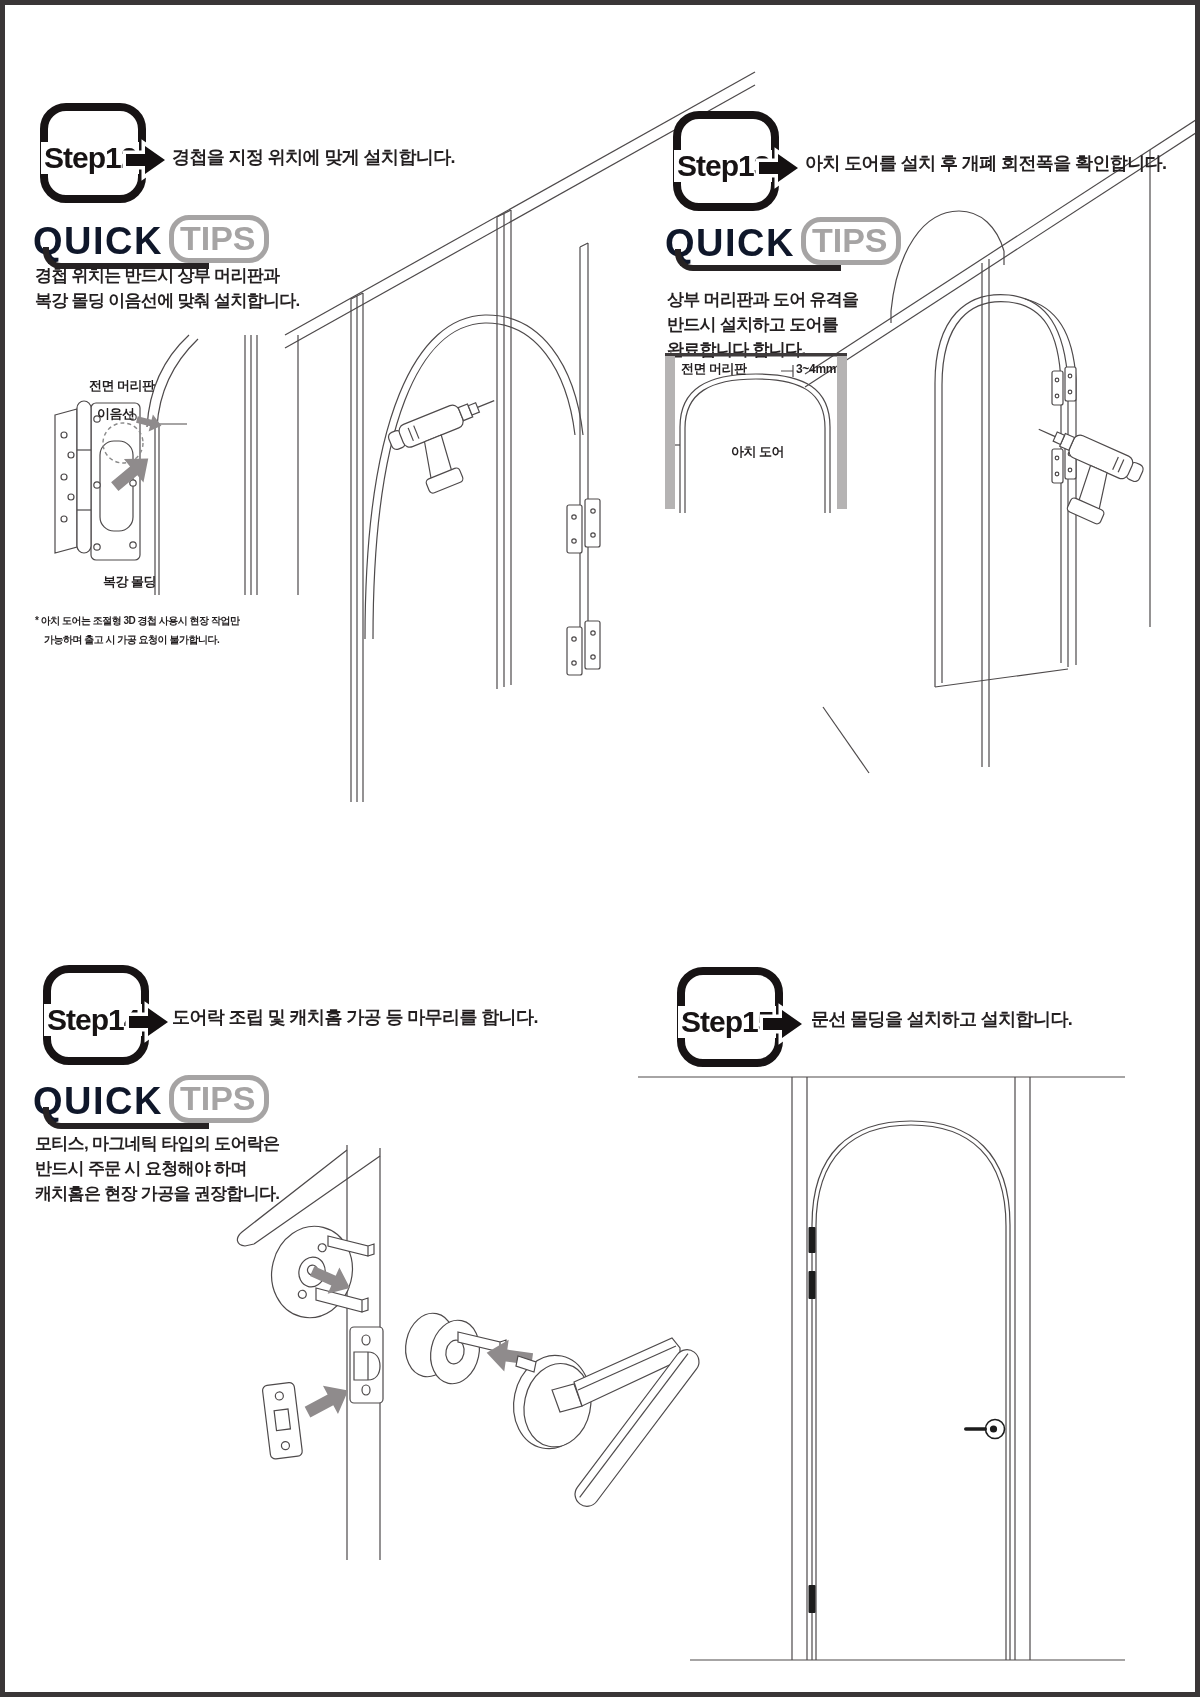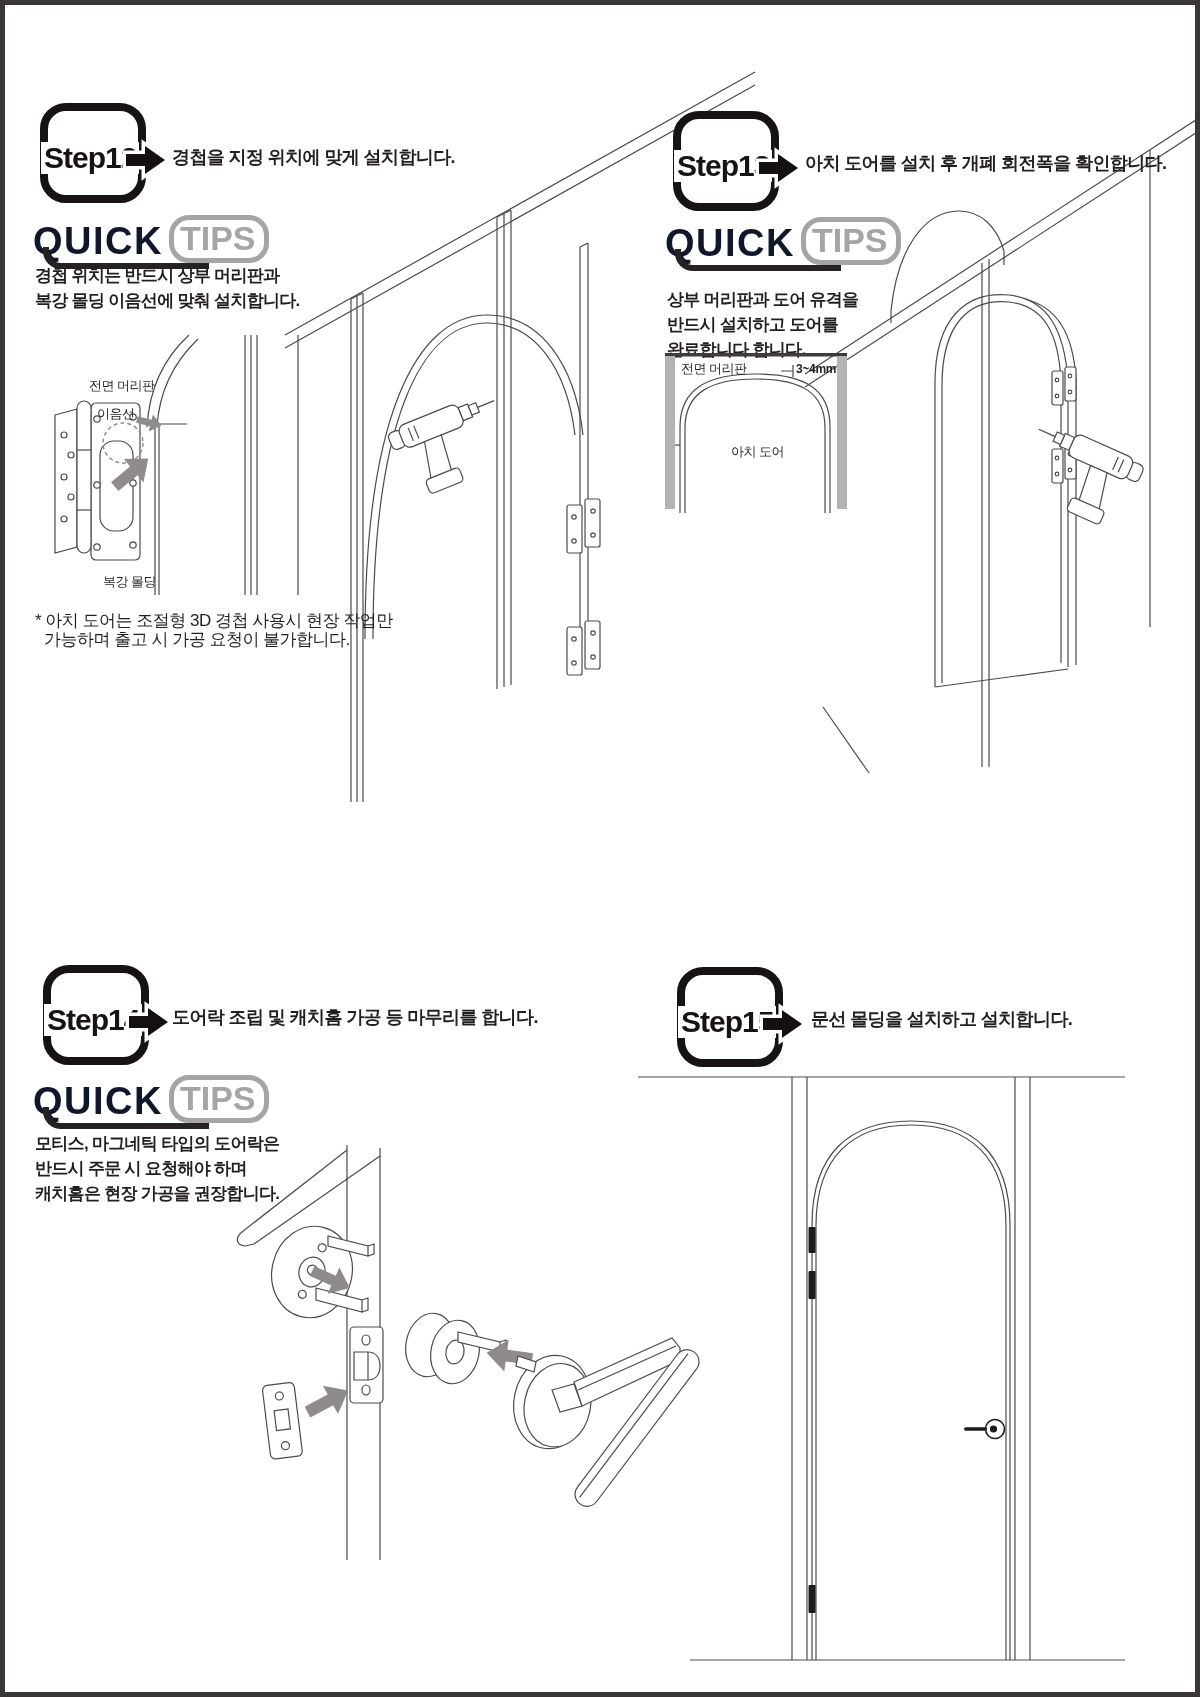--- a/index.html
+++ b/index.html
@@ -12,23 +12,23 @@
                padding:0 3px;color:#171314;white-space:nowrap;}
   .step-title{font-size:18px;line-height:24px;font-weight:600;letter-spacing:-0.6px;white-space:nowrap;}
   
   .qt{height:48px;}
   .qt-quick{font-size:38px;font-weight:800;letter-spacing:1.5px;color:#0f172a;line-height:44px;}
   .qt-tips{display:inline-block;font-size:34px;font-weight:800;color:#a6a4a4;line-height:36px;
            border:5px solid #a6a4a4;border-radius:20px;padding:0 8px 2px 6px;margin-left:6px;vertical-align:4px;}
   .qt-underline{position:absolute;left:10px;bottom:-6px;width:160px;height:16px;
                 border-left:6px solid #262223;border-bottom:6px solid #262223;border-bottom-left-radius:18px;}
   .tip-text{font-size:17px;line-height:25px;font-weight:600;letter-spacing:-0.7px;white-space:nowrap;}
-  .footnote{font-size:17px;line-height:19px;font-weight:400;letter-spacing:-0.5px;white-space:nowrap;}
+  .footnote{font-size:10px;line-height:19px;font-weight:700;letter-spacing:-0.5px;white-space:nowrap;}
   .footnote .ind{padding-left:9px;}
-  .dlabel{font-size:13px;font-weight:400;letter-spacing:-0.5px;white-space:nowrap;}
+  .dlabel{font-size:13px;font-weight:700;letter-spacing:-0.5px;white-space:nowrap;}
   .dlabel-sm{font-size:12px;font-weight:600;letter-spacing:-0.3px;white-space:nowrap;}
   svg{display:block;overflow:visible;}
   .ln{stroke:#4e4a4b;stroke-width:1.2;fill:none;}
   .lnw{stroke:#4e4a4b;stroke-width:1.2;fill:#fff;}
   .gray-arrow{fill:#8f8b8c;stroke:none;}
 </style>
 </head>
 <body>
 
 <div class="page">

